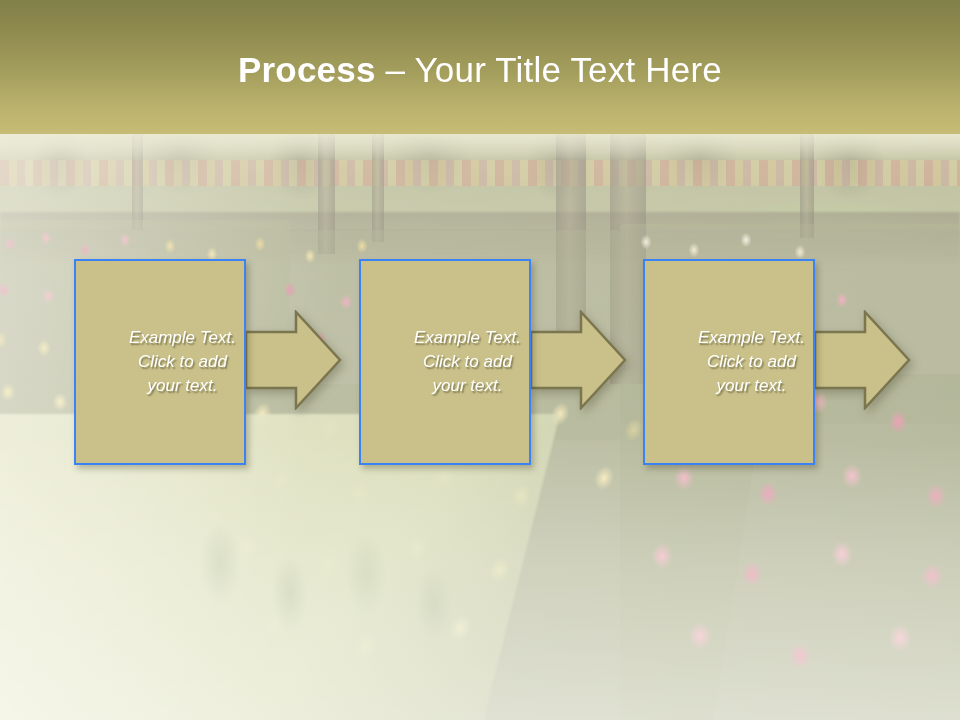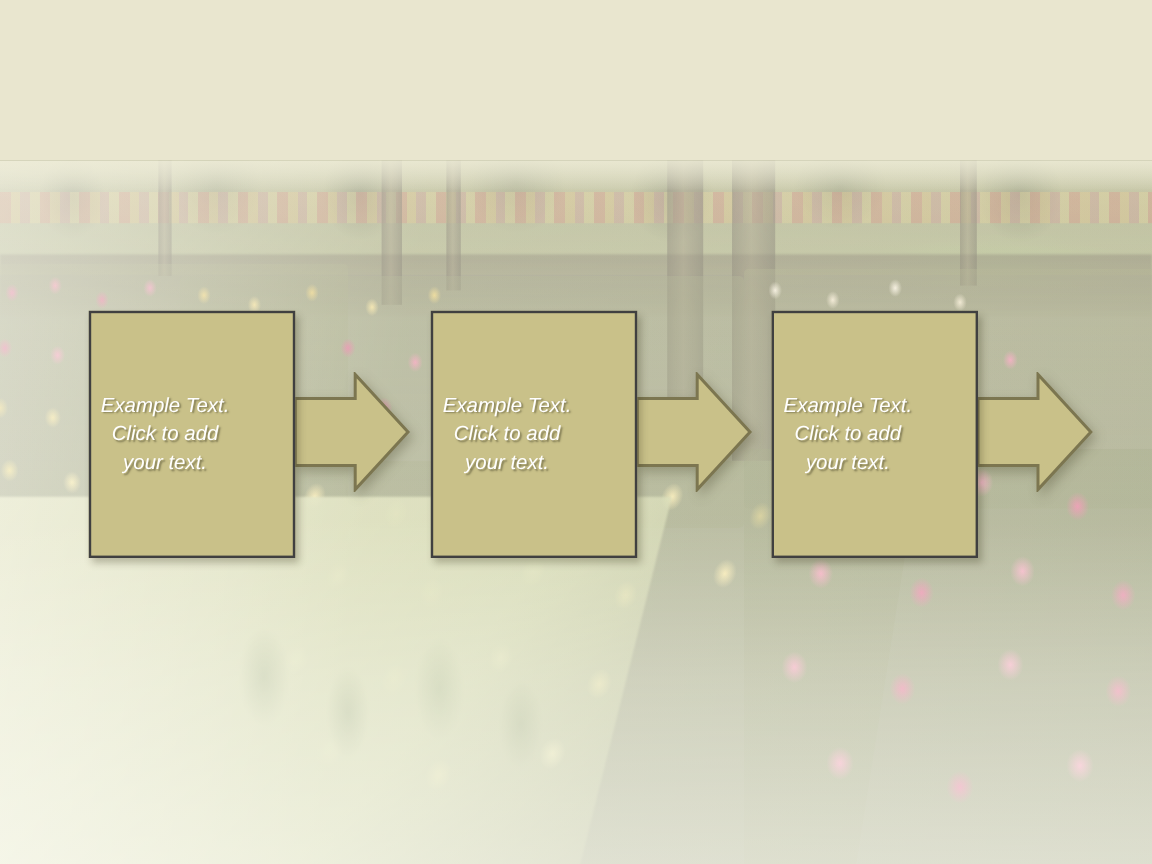--- a/index.html
+++ b/index.html
@@ -233,25 +233,25 @@
   .steps {
     position: absolute; left: 0; top: 0; width: 960px; height: 720px;
   }
   .step { position: absolute; top: 259px; }
 
   .step-box {
     position: absolute; left: 0; top: 0;
     width: 172px; height: 206px;
     box-sizing: border-box;
     background: #c9c189;
-    border: 2px solid #404040;
+    border: 2px solid #3b82f6;
     box-shadow: 3px 4px 6px rgba(60,56,30,.30);
     display: flex;
     align-items: center;
-    justify-content: flex-start;
+    justify-content: flex-end;
   }
   .step-text {
     color: #ffffff;
     font-style: italic;
     font-size: 17px;
     line-height: 24px;
     text-align: center;
     text-shadow: 1.5px 1.5px 1.5px rgba(70,66,40,.55);
     padding: 0 8px;
     white-space: pre-line;
@@ -290,20 +290,25 @@
     <div class="bed bed-mid"></div>
     <div class="bed bed-right"></div>
     <div class="bed bed-fg-yellow"></div>
     <div class="bed bed-fg-pink"></div>
     <div class="photo-layer path-grass"></div>
     <div class="photo-layer leaf-clump"></div>
     <div class="wash"></div>
     <div class="wash-topstrip"></div>
   </div>
 
+  <div class="header">
+    <div class="title">
+      <span class="strong">Process</span><span class="rest"> – Your Title Text Here</span>
+    </div>
+  </div>
 
   <div class="steps">
 
     <div class="step step-1">
       <div class="arrow">
         <svg width="98" height="100" viewBox="0 0 98 100" xmlns="http://www.w3.org/2000/svg">
           <polygon points="2,22 52,22 52,2 96,50 52,98 52,78 2,78" fill="#c9c189" stroke="#7c7650" stroke-width="2.5" stroke-linejoin="miter"></polygon>
         </svg>
       </div>
       <div class="step-box">

